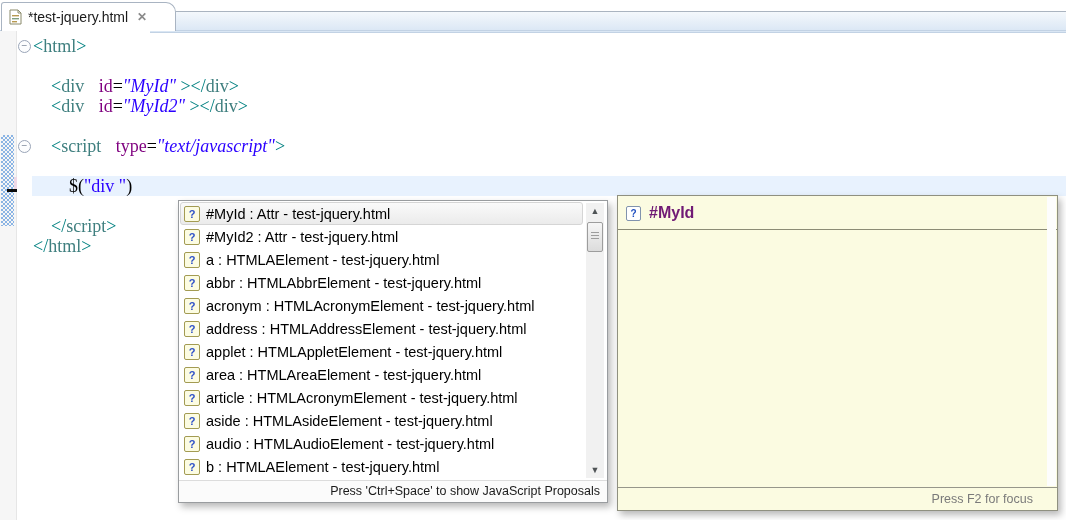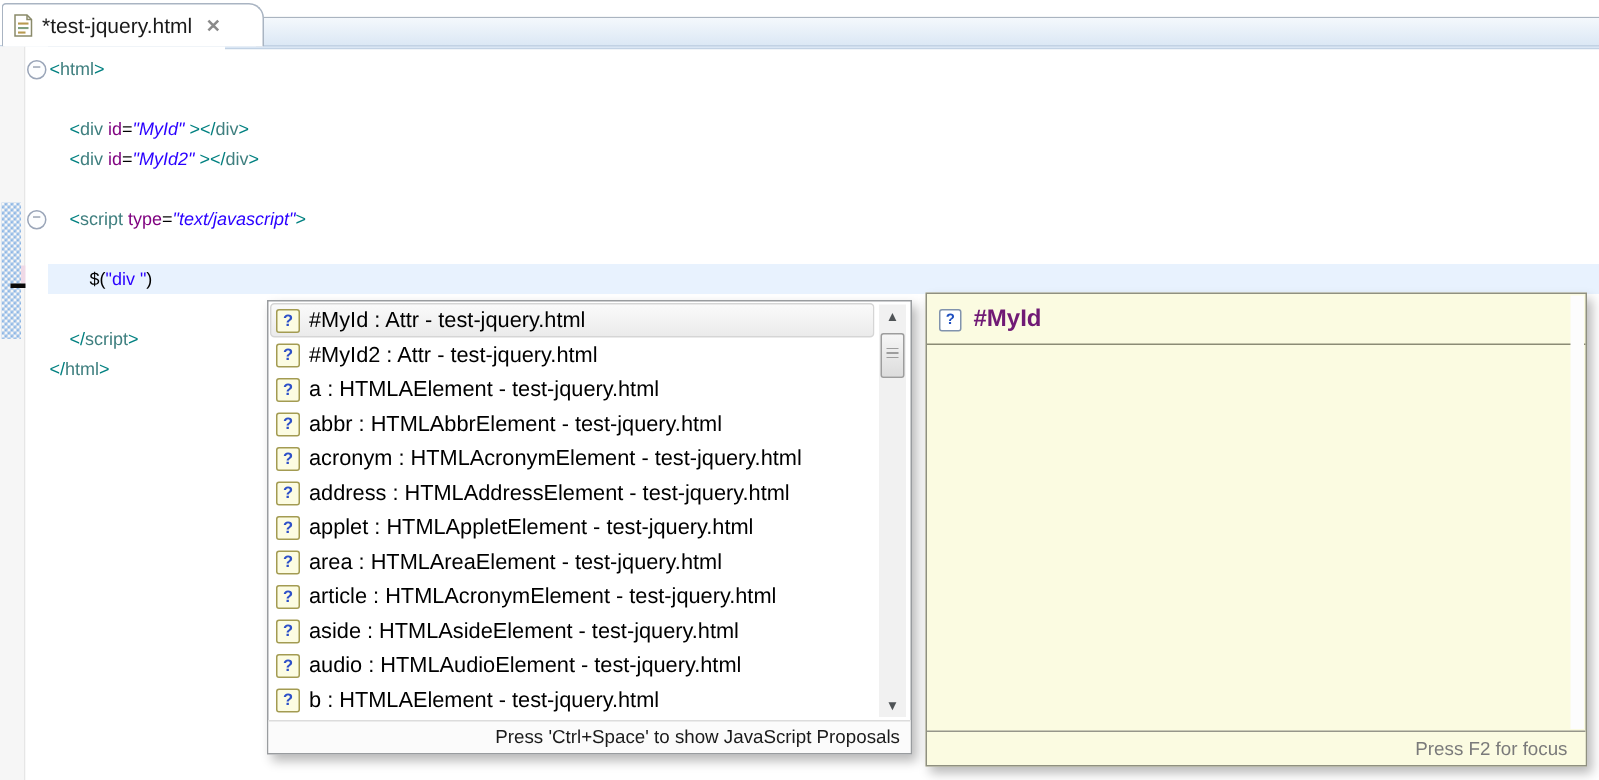--- a/index.html
+++ b/index.html
@@ -26,27 +26,27 @@
       linear-gradient(45deg, var(--quickdiff-added) 25%, transparent 25%, transparent 75%, var(--quickdiff-added) 75%),
       linear-gradient(45deg, var(--quickdiff-added) 25%, transparent 25%, transparent 75%, var(--quickdiff-added) 75%);
     background-size:4px 4px;background-position:0 0,2px 2px;}
   .pink-block{position:absolute;left:14px;top:177px;width:8px;height:12px;background:var(--quickdiff-changed);}
   .black-dash{position:absolute;left:7px;top:189px;width:15px;height:3px;background:#0a0a0a;}
   .foldcol{position:absolute;left:17px;top:31px;bottom:0;width:15px;background:#fff;}
   .fold-minus{position:absolute;left:1px;width:11px;height:11px;border:1px solid #9aa5b8;border-radius:50%;
       background:#fcfdfe;color:#7a8699;font-size:10px;line-height:10px;text-align:center;cursor:pointer;}
 
   
-  .code{position:absolute;left:32px;top:36px;right:0;font-family:Liberation Sans, sans-serif;
-        font-size:12px;white-space:pre;}
+  .code{position:absolute;left:32px;top:36px;right:0;font-family:Liberation Serif, serif;
+        font-size:18px;white-space:pre;}
   .code-line{height:20px;line-height:20px;padding-left:1px;}
   .code-line.hl{background:var(--current-line-highlight);}
   .delim{color:var(--tag-delimiter);}
   .tag{color:var(--tag-name);}
-  .attr{color:var(--attribute-name);}
+  .attr{color:var(--attribute-name);margin-left:10px;}
   .attrval{color:var(--attribute-value);font-style:italic;}
   .str{color:var(--string);}
   .plain{color:#000;}
 
   
   .completion{position:absolute;left:178px;top:200px;width:430px;height:303px;background:#fff;
       border:1px solid #999c9f;box-shadow:3px 4px 7px rgba(0,0,0,0.28);box-sizing:border-box;}
   .cl-list{position:absolute;left:1px;top:1px;right:24px;height:277px;overflow:hidden;}
   .cl-item{display:flex;align-items:center;height:23px;padding-left:3px;gap:6px;font-size:14.5px;color:#000;
       border:1px solid transparent;box-sizing:border-box;cursor:pointer;}
@@ -75,21 +75,21 @@
   .doc-title{font-weight:bold;font-size:16px;color:#701a75;}
   .doc-sep{border:none;border-top:1px solid #8b8b75;margin:0;}
   .doc-body{padding:16px 12px 0 10px;font-size:13.5px;color:#000;}
   .doc-label{font-weight:bold;}
   .doc-returns-value{font-family:"DejaVu Sans Mono","Liberation Mono",monospace;font-size:13px;
       margin:3px 0 7px 36px;letter-spacing:1px;}
   .doc-origin-link{display:inline-block;margin:3px 0 0 36px;color:var(--link);text-decoration:underline;cursor:pointer;}
   .doc-scrollstrip{position:absolute;top:1px;right:1px;bottom:24px;width:9px;background:#fdfdfd;}
   .doc-footer{position:absolute;left:0;right:0;bottom:0;height:23px;border-top:1px solid #96968a;
       background:var(--info-popup-bg);text-align:right;font-size:12.5px;color:#7a7a7a;line-height:22px;
-      padding-right:12px;box-sizing:border-box;}
+      padding-right:24px;box-sizing:border-box;}
 </style>
 </head>
 <body>
 
 <div class="screen">
 
   <div class="tabbar">
     <div class="tabbar-fill"></div>
     <div class="tabbar-underline"></div>
     <div class="tab">

